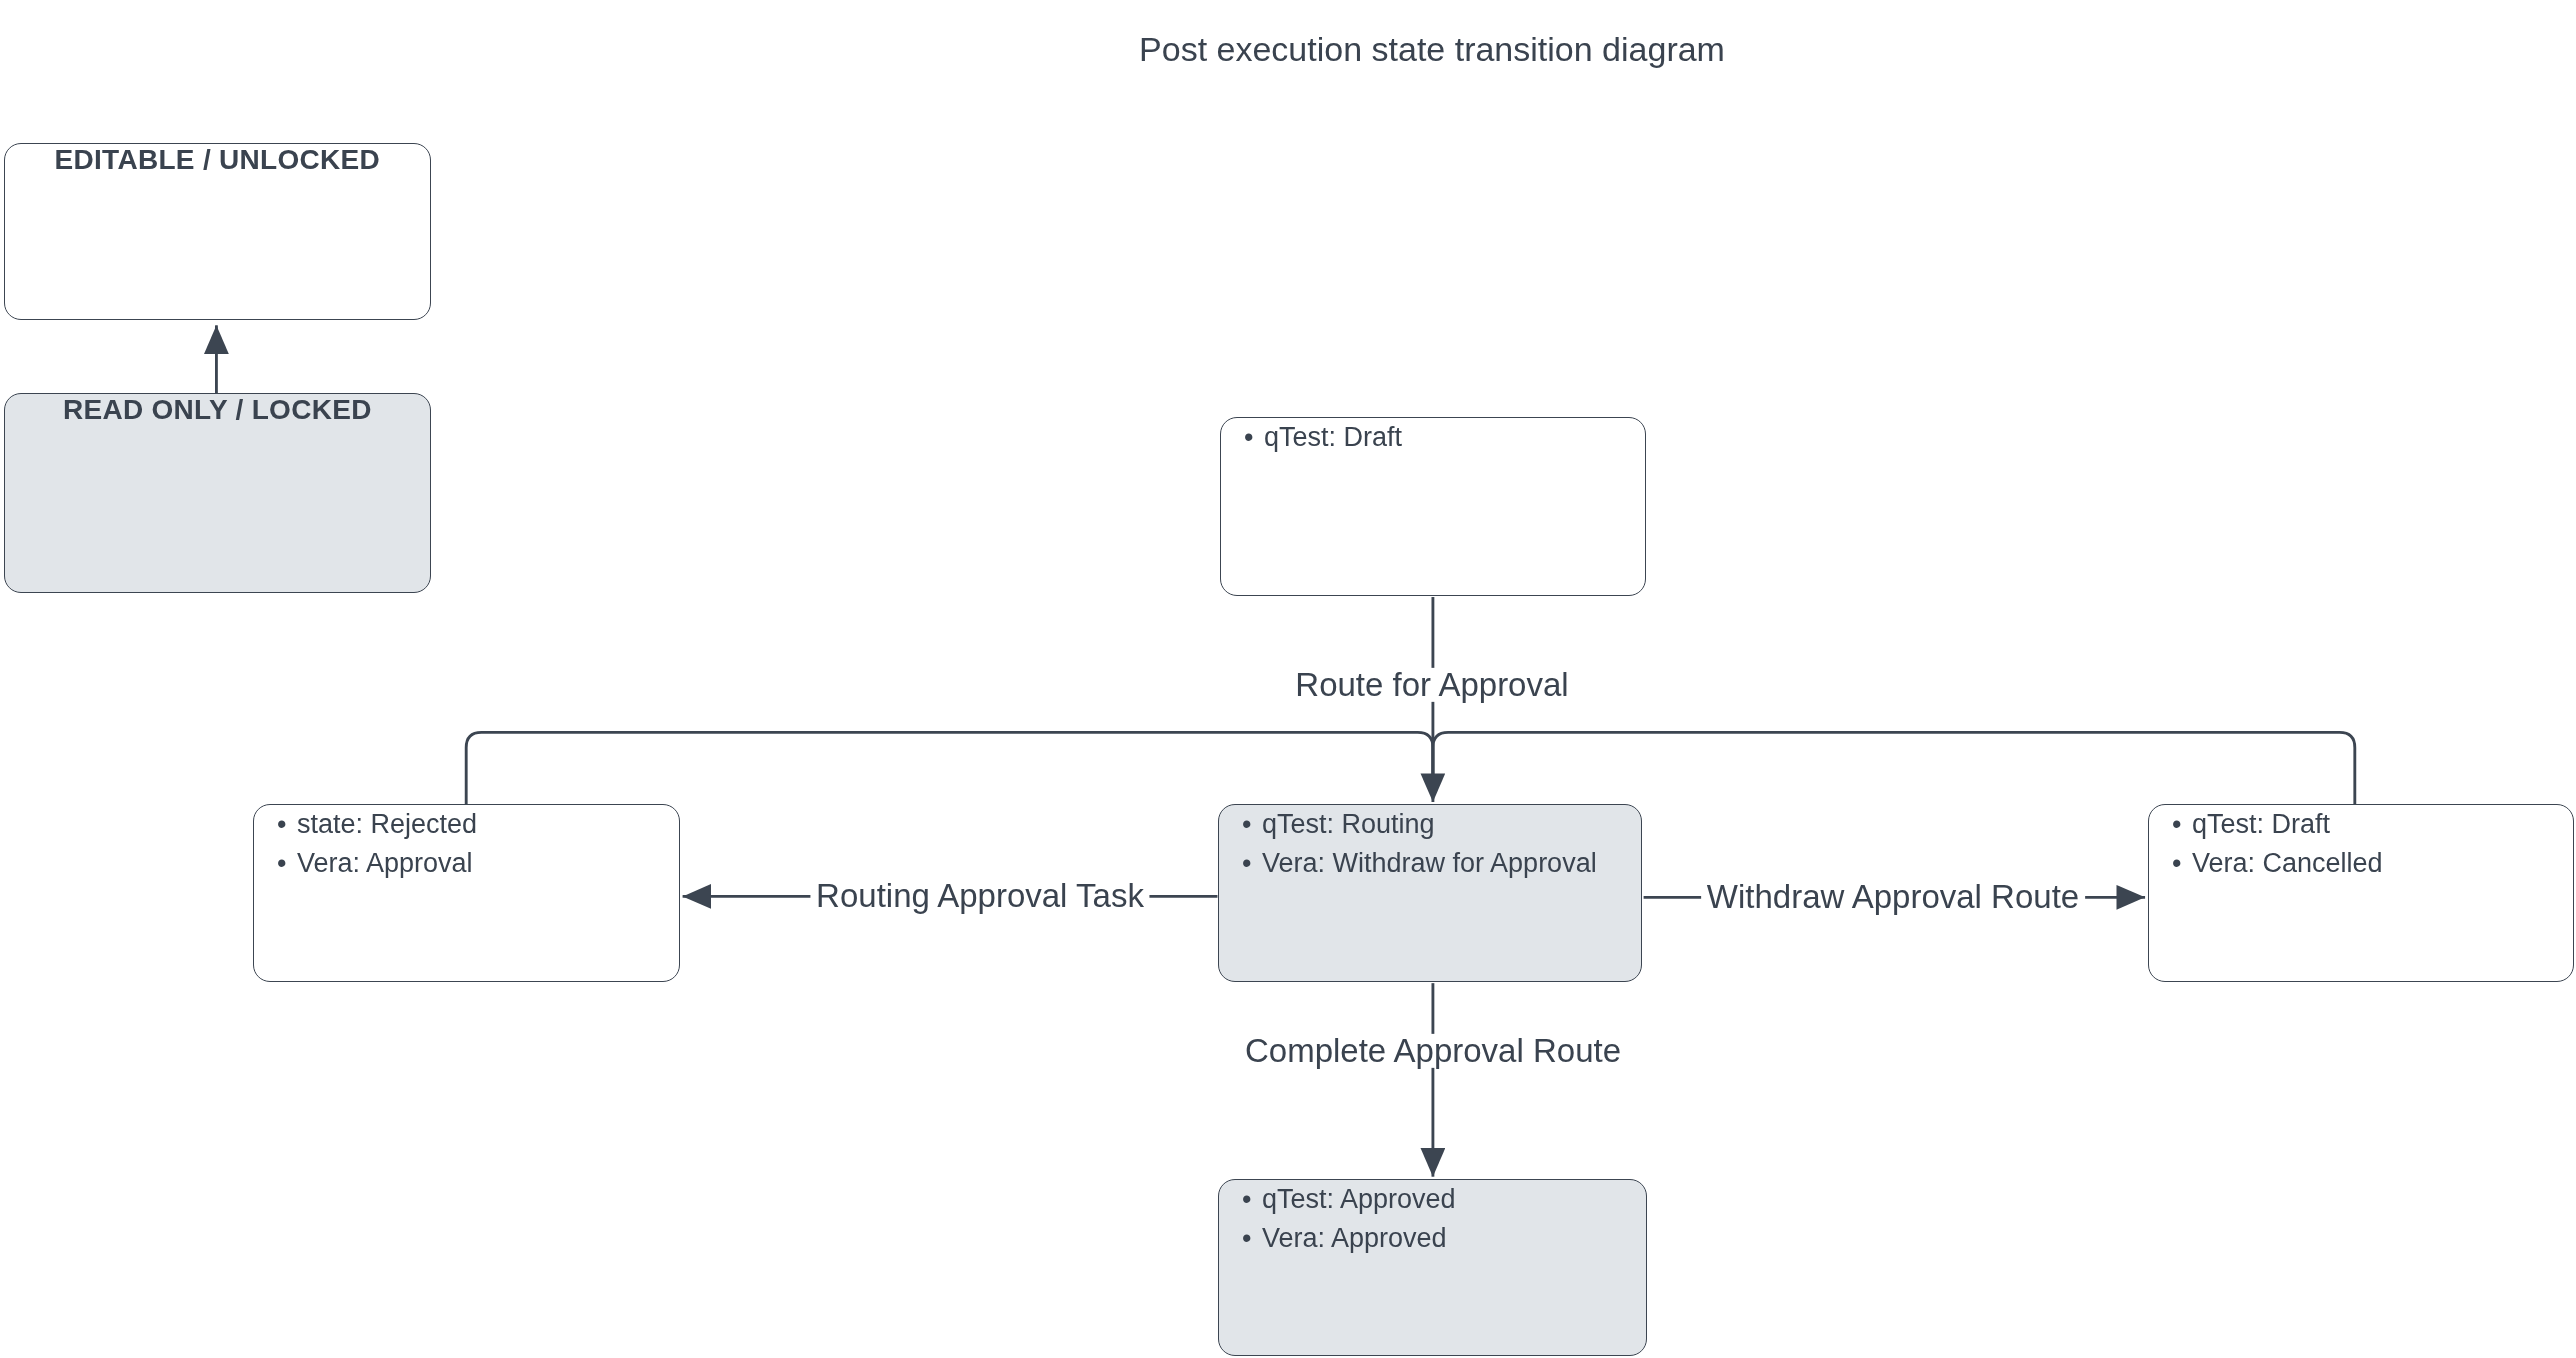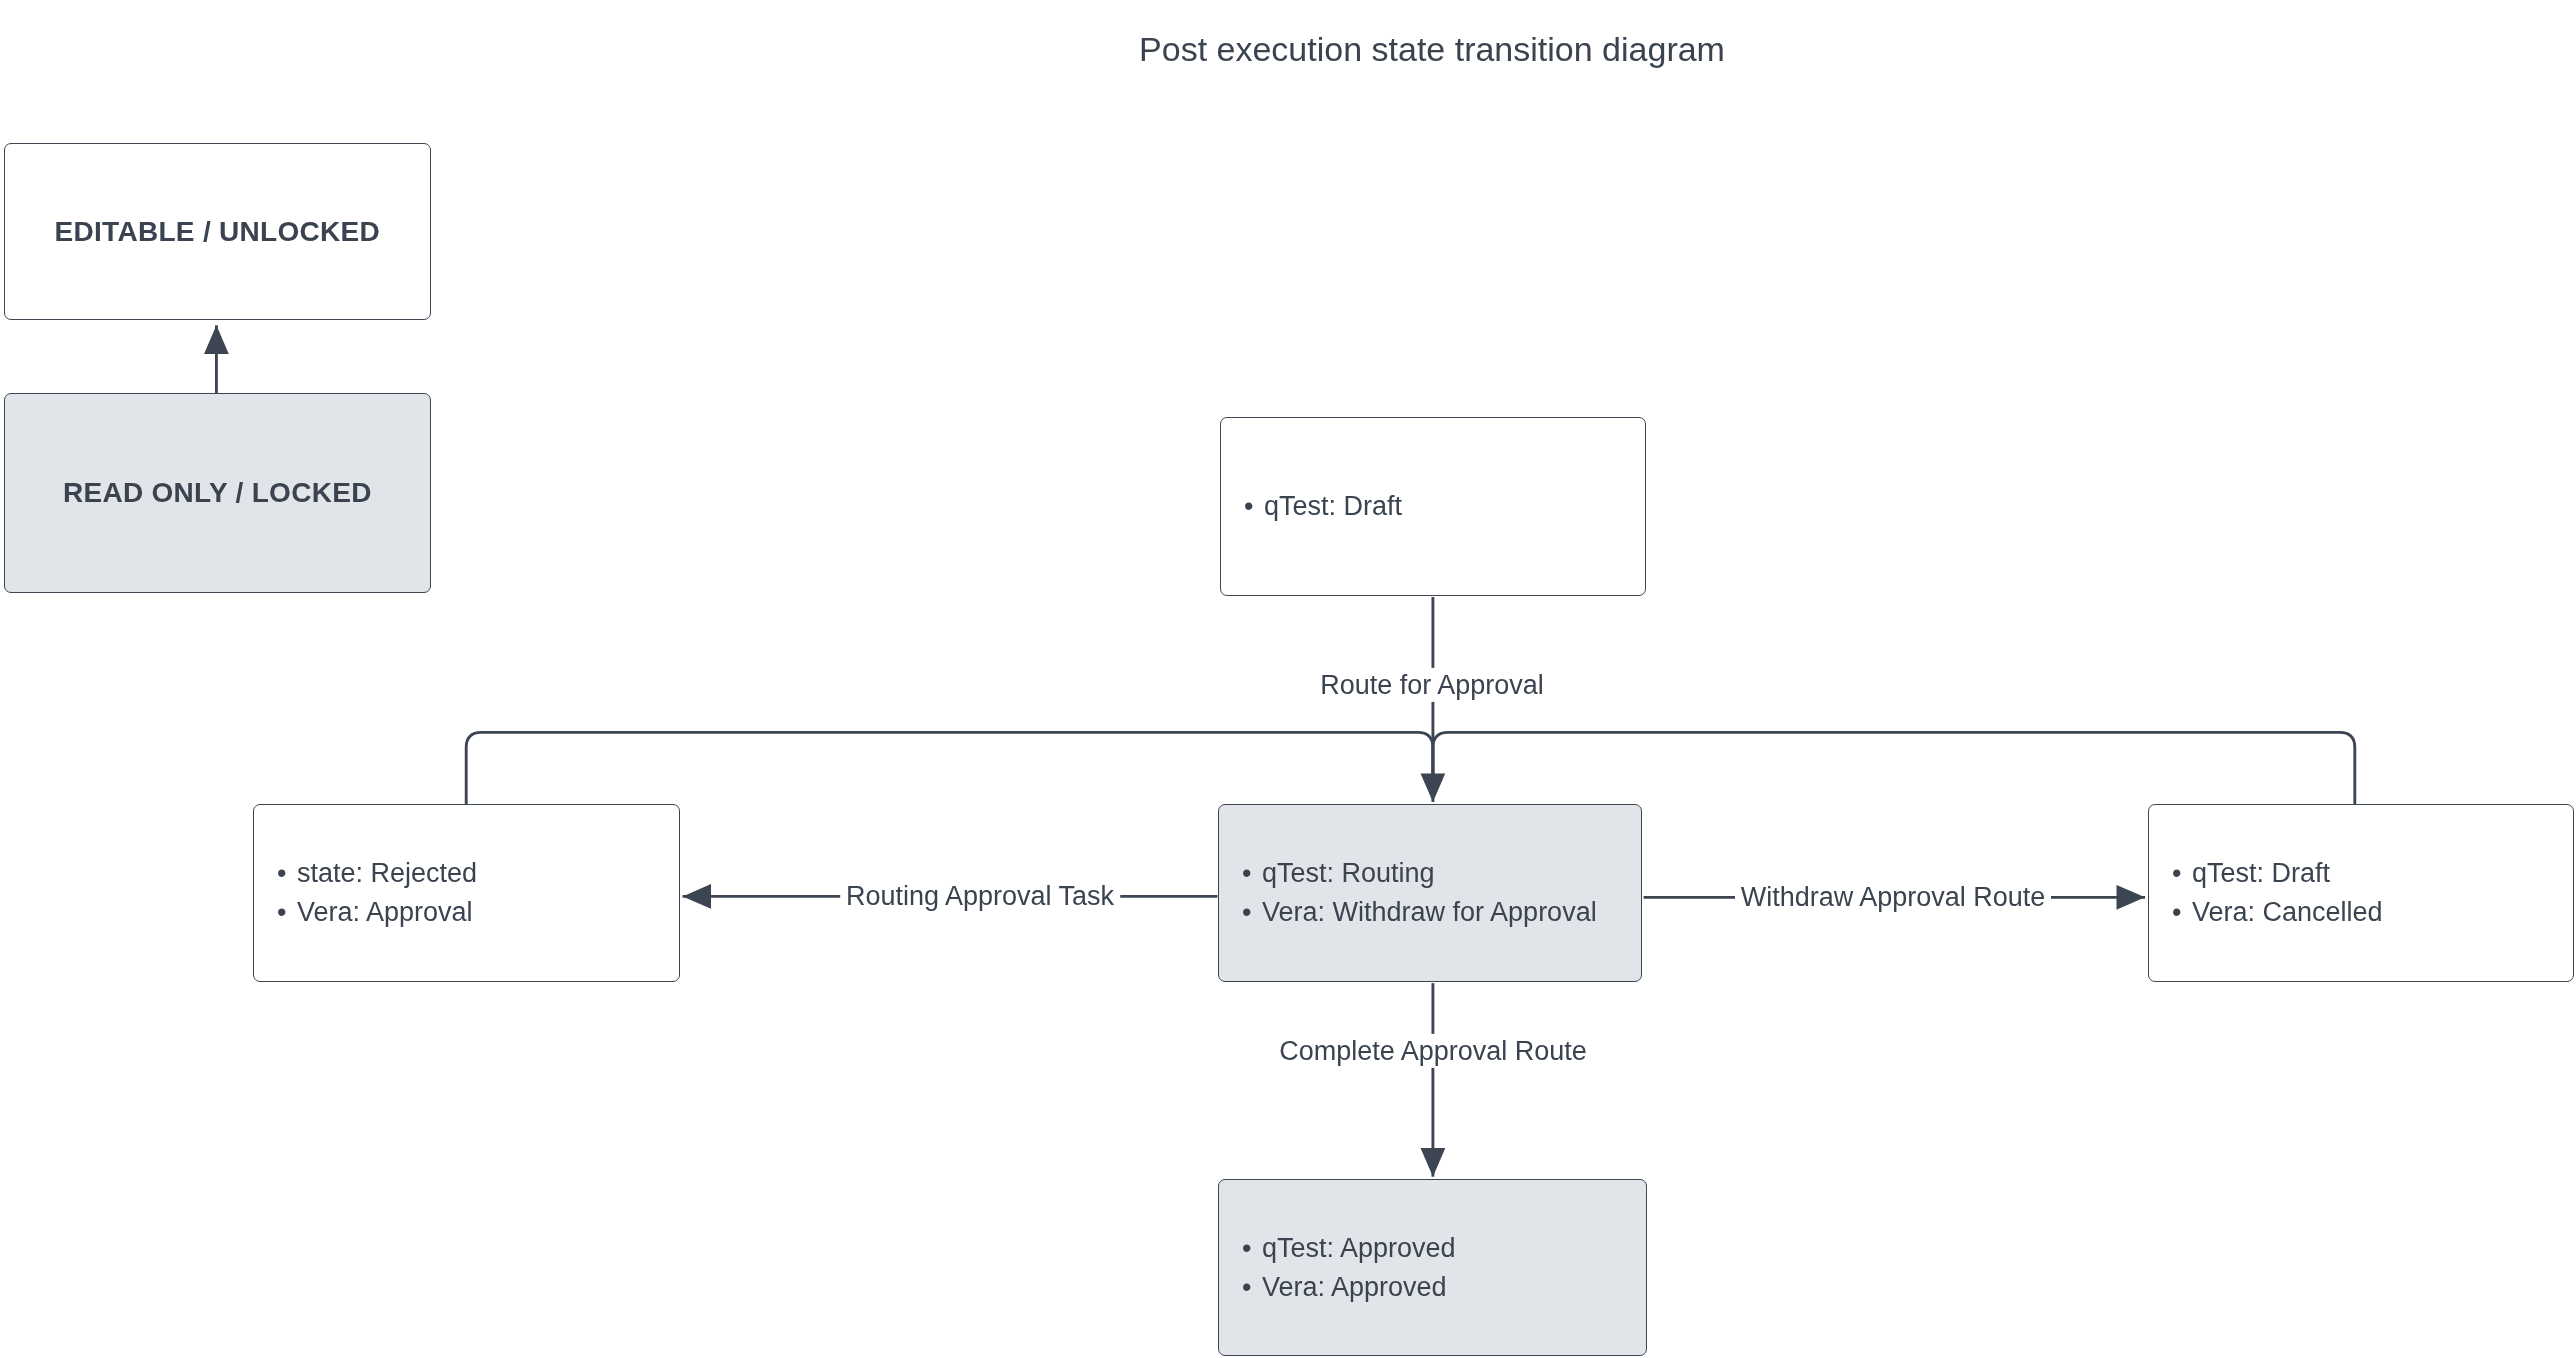--- a/index.html
+++ b/index.html
@@ -26,26 +26,26 @@
     left: 1432px; top: 34px;
     transform: translateX(-50%);
     font-size: 34px;
     line-height: 30.5px;
     color: var(--text);
     white-space: nowrap;
   }
   .node {
     position: absolute;
     border: 1.9px solid var(--stroke);
-    border-radius: 7px;
+    border-radius: 17px;
     background: var(--white-fill);
     color: var(--text);
     display: flex;
     flex-direction: column;
-    justify-content: center;
+    justify-content: flex-start;
   }
   .node.gray { background: var(--gray-fill); }
   .node.state-label {
     align-items: center;
     font-weight: bold;
     font-size: 28px;
     letter-spacing: 0.3px;
     text-align: center;
   }
   .node .bullets {
@@ -66,21 +66,21 @@
     stroke: var(--stroke);
     stroke-width: 3;
     fill: none;
   }
   .wires .arrowhead { fill: var(--stroke); stroke: none; }
   .edge-label {
     position: absolute;
     transform: translate(-50%, -50%);
     background: var(--background);
     color: var(--text);
-    font-size: 27px;
+    font-size: 33px;
     line-height: 30.5px;
     padding: 1.9px 5.7px;
     white-space: nowrap;
   }
   
   #node-editable   { left: 3.8px;    top: 143px;  width: 427px; height: 177px; }
   #node-readonly   { left: 3.8px;    top: 393px;  width: 427px; height: 200px; }
   #node-draft      { left: 1220px; top: 417px;  width: 426px; height: 179px; }
   #node-rejected   { left: 253px;  top: 804px;  width: 427px; height: 178px; }
   #node-routing    { left: 1218px; top: 804px;  width: 424px; height: 178px; }

